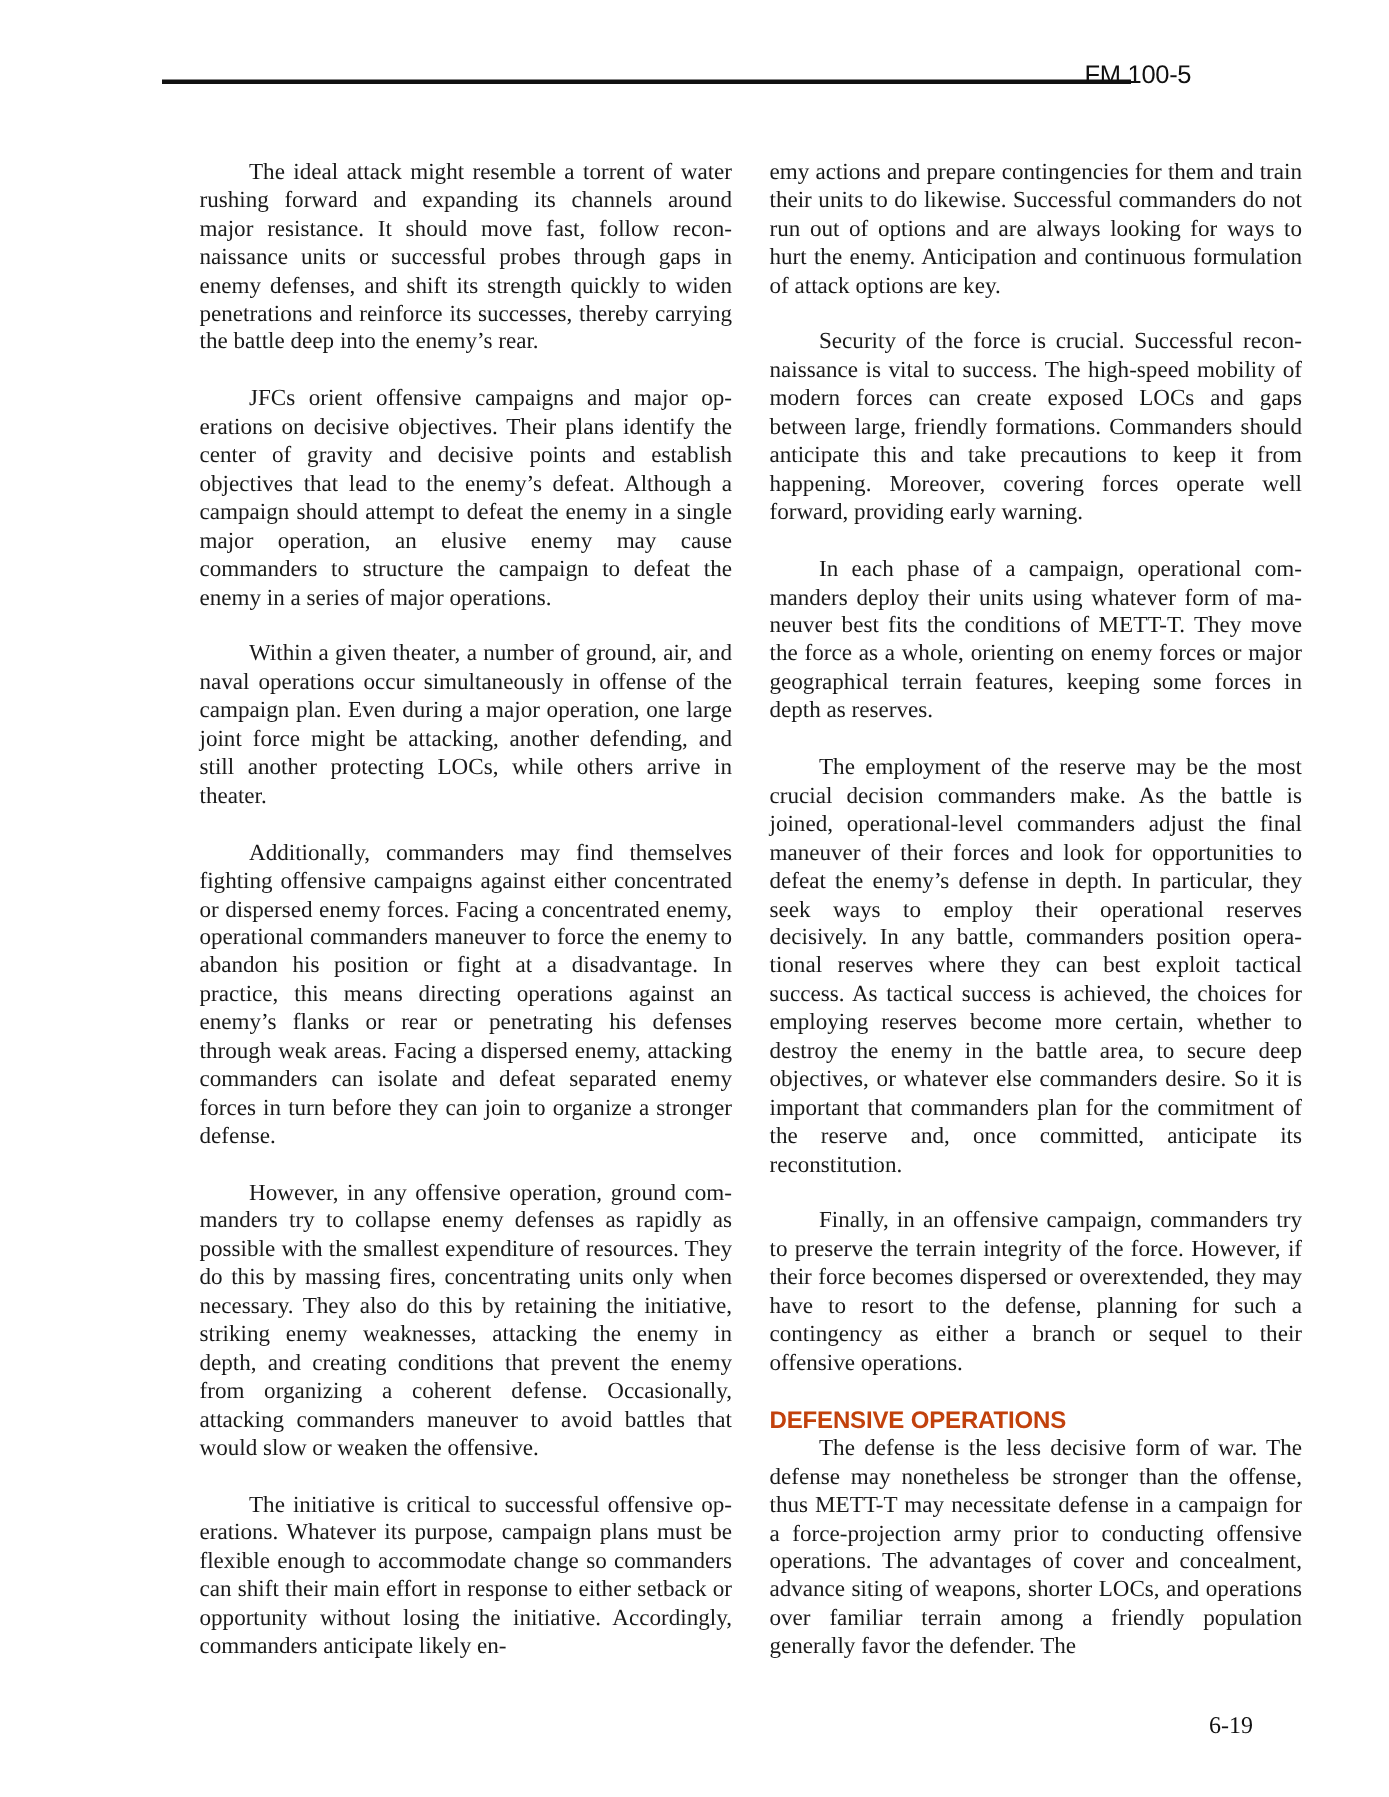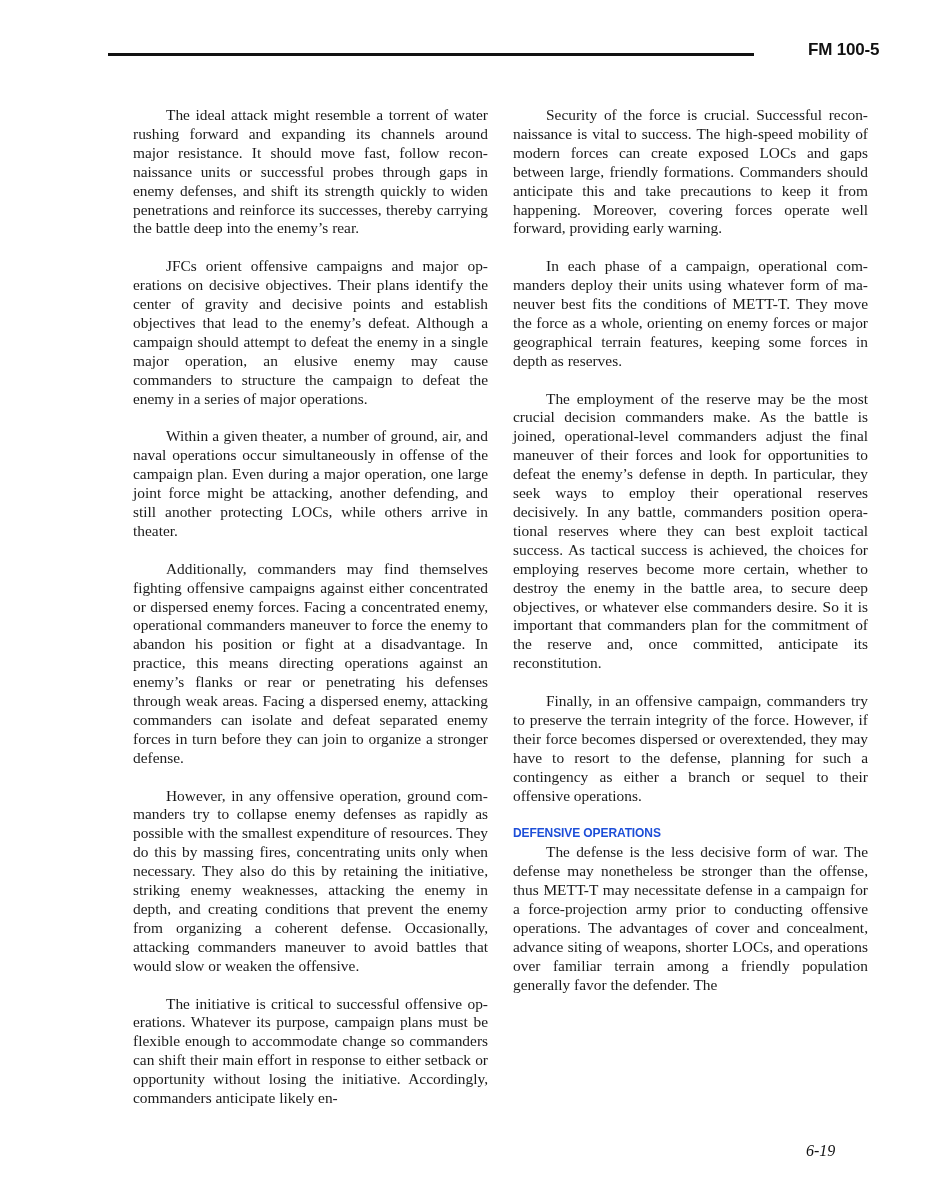--- a/index.html
+++ b/index.html
@@ -1,44 +1,45 @@
 <!DOCTYPE html>
 <html><head>
 <meta charset="utf-8">
 <style>
   html, body { margin: 0; padding: 0; background: #ffffff; }
   body { width: 926px; height: 1198px; position: relative; overflow: hidden; color: #1a1a1a; }
   .header-rule { position: absolute; left: 108px; top: 53px; width: 646px; height: 3px; background: #111; }
-  .header-label { position: absolute; left: 808px; top: 40px; font-family: "Liberation Sans", sans-serif; font-weight: bold; font-size: 17px; color: #111; letter-spacing: -0.2px; }
+  .header-label { position: absolute; left: 723px; top: 40px; font-family: "Liberation Sans", sans-serif; font-weight: normal; font-size: 17px; color: #111; letter-spacing: -0.2px; }
   .col { position: absolute; top: 106px; width: 355px; font-family: "Liberation Serif", serif; font-size: 15.4px; line-height: 18.9px; text-align: justify; hyphens: manual; margin-left: 24px; }
   .col-left { left: 109px; }
   .col-right { left: 489px; }
   .col p { margin: 0 0 18.9px 0; text-indent: 33px; }
   .col p.cont { text-indent: 0; }
   .col p.last { margin-bottom: 0; }
-  .section-heading { font-family: "Liberation Sans", sans-serif; font-weight: bold; font-size: 12px; line-height: 19px; margin: 0; letter-spacing: -0.1px; color: #1d4ed8; }
-  .page-number { position: absolute; left: 806px; top: 1142px; font-family: "Liberation Serif", serif; font-size: 16px; color: #111; font-style: italic; }
+  .section-heading { font-family: "Liberation Sans", sans-serif; font-weight: bold; font-size: 16px; line-height: 19px; margin: 0; letter-spacing: -0.1px; color: #c2410c; }
+  .page-number { position: absolute; left: 806px; top: 1142px; font-family: "Liberation Serif", serif; font-size: 16px; color: #111; }
 </style>
 </head>
 <body>
 
 <div>
   <div class="header-rule"></div>
   <div class="header-label">FM 100-5</div>
 
   <div class="col col-left">
     <p>The ideal attack might resemble a torrent of water rushing forward and expanding its channels around major resistance.  It should move fast, follow recon­naissance units or successful probes through gaps in enemy defenses, and shift its strength quickly to widen penetrations and reinforce its successes, thereby car­rying the battle deep into the enemy’s rear.</p>
     <p>JFCs orient offensive campaigns and major op­erations on decisive objectives.  Their plans identify the center of gravity and decisive points and establish objectives that lead to the enemy’s defeat.  Although a campaign should attempt to defeat the enemy in a single major operation, an elusive enemy may cause commanders to structure the campaign to defeat the enemy in a series of major operations.</p>
     <p>Within a given theater, a number of ground, air, and naval operations occur simultaneously in offense of the campaign plan.  Even during a major operation, one large joint force might be attacking, another de­fending, and still another protecting LOCs, while oth­ers arrive in theater.</p>
     <p>Additionally, commanders may find themselves fighting offensive campaigns against either concen­trated or dispersed enemy forces.  Facing a concen­trated enemy, operational commanders maneuver to force the enemy to abandon his position or fight at a disadvantage.  In practice, this means directing opera­tions against an enemy’s flanks or rear or penetrating his defenses through weak areas.  Facing a dispersed enemy, attacking commanders can isolate and defeat separated enemy forces in turn before they can join to organize a stronger defense.</p>
     <p>However, in any offensive operation, ground com­manders try to collapse enemy defenses as rapidly as possible with the smallest expenditure of resources. They do this by massing fires, concentrating units only when necessary.  They also do this by retaining the initiative, striking enemy weaknesses, attacking the enemy in depth, and creating conditions that prevent the enemy from organizing a coherent defense.  Occa­sionally, attacking commanders maneuver to avoid battles that would slow or weaken the offensive.</p>
     <p class="last">The initiative is critical to successful offensive op­erations. Whatever its purpose, campaign plans must be flexible enough to accommodate change so com­manders can shift their main effort in response to ei­ther setback or opportunity without losing the initia­tive. Accordingly, commanders anticipate likely en-</p>
   </div>
 
   <div class="col col-right">
+    <p class="cont">emy actions and prepare contingencies for them and train their units to do likewise.  Successful command­ers do not run out of options and are always looking for ways to hurt the enemy.  Anticipation and continu­ous formulation of attack options are key.</p>
     <p>Security of the force is crucial.  Successful recon­naissance is vital to success.  The high-speed mobility of modern forces can create exposed LOCs and gaps between large, friendly formations.  Commanders should anticipate this and take precautions to keep it from happening.  Moreover, covering forces operate well forward, providing early warning.</p>
     <p>In each phase of a campaign, operational com­manders deploy their units using whatever form of ma­neuver best fits the conditions of METT-T.  They move the force as a whole, orienting on enemy forces or major geographical terrain features, keeping some forces in depth as reserves.</p>
     <p>The employment of the reserve may be the most crucial decision commanders make.  As the battle is joined, operational-level commanders adjust the final maneuver of their forces and look for opportunities to defeat the enemy’s defense in depth.  In particular, they seek ways to employ their operational reserves decisively.  In any battle, commanders position opera­tional reserves where they can best exploit tactical success.  As tactical success is achieved, the choices for employing reserves become more certain, whether to destroy the enemy in the battle area, to secure deep objectives, or whatever else commanders desire.  So it is important that commanders plan for the commit­ment of the reserve and, once committed, anticipate its reconstitution.</p>
     <p>Finally, in an offensive campaign, commanders try to preserve the terrain integrity of the force.  How­ever, if their force becomes dispersed or overextended, they may have to resort to the defense, planning for such a contingency as either a branch or sequel to their offensive operations.</p>
     <h2 class="section-heading">DEFENSIVE OPERATIONS</h2>
     <p class="last">The defense is the less decisive form of war.  The defense may nonetheless be stronger than the offense, thus METT-T may necessitate defense in a campaign for a force-projection army prior to conducting offen­sive operations.  The advantages of cover and con­cealment, advance siting of weapons, shorter LOCs, and operations over familiar terrain among a friendly population generally favor the defender.  The</p>
   </div>
 
   <div class="page-number">6-19</div>
 </div>

